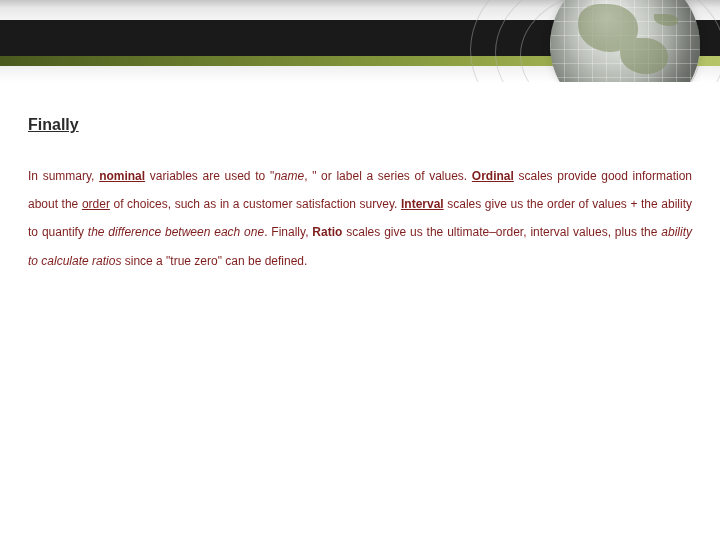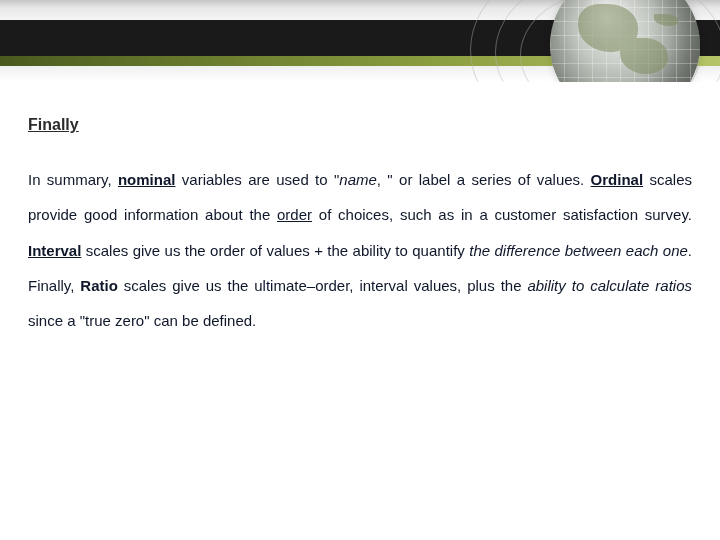--- a/index.html
+++ b/index.html
@@ -89,24 +89,24 @@
     color: #323232;
   }
   .heading {
     font-size: 16px;
     font-weight: bold;
     text-decoration: underline;
     margin-bottom: 28px;
     color: #2b2b2b;
   }
   .para {
-    font-size: 15px;
+    font-size: 12px;
     line-height: 2.35;
     text-align: justify;
-    color: #0f172a;
+    color: #7f1d1d;
   }
   .para b { font-weight: bold; }
   .para u { text-decoration: underline; }
   .para i { font-style: italic; }
 </style>
 </head>
 <body>
 
 <div class="header-band">
   <div class="band-top"></div>

